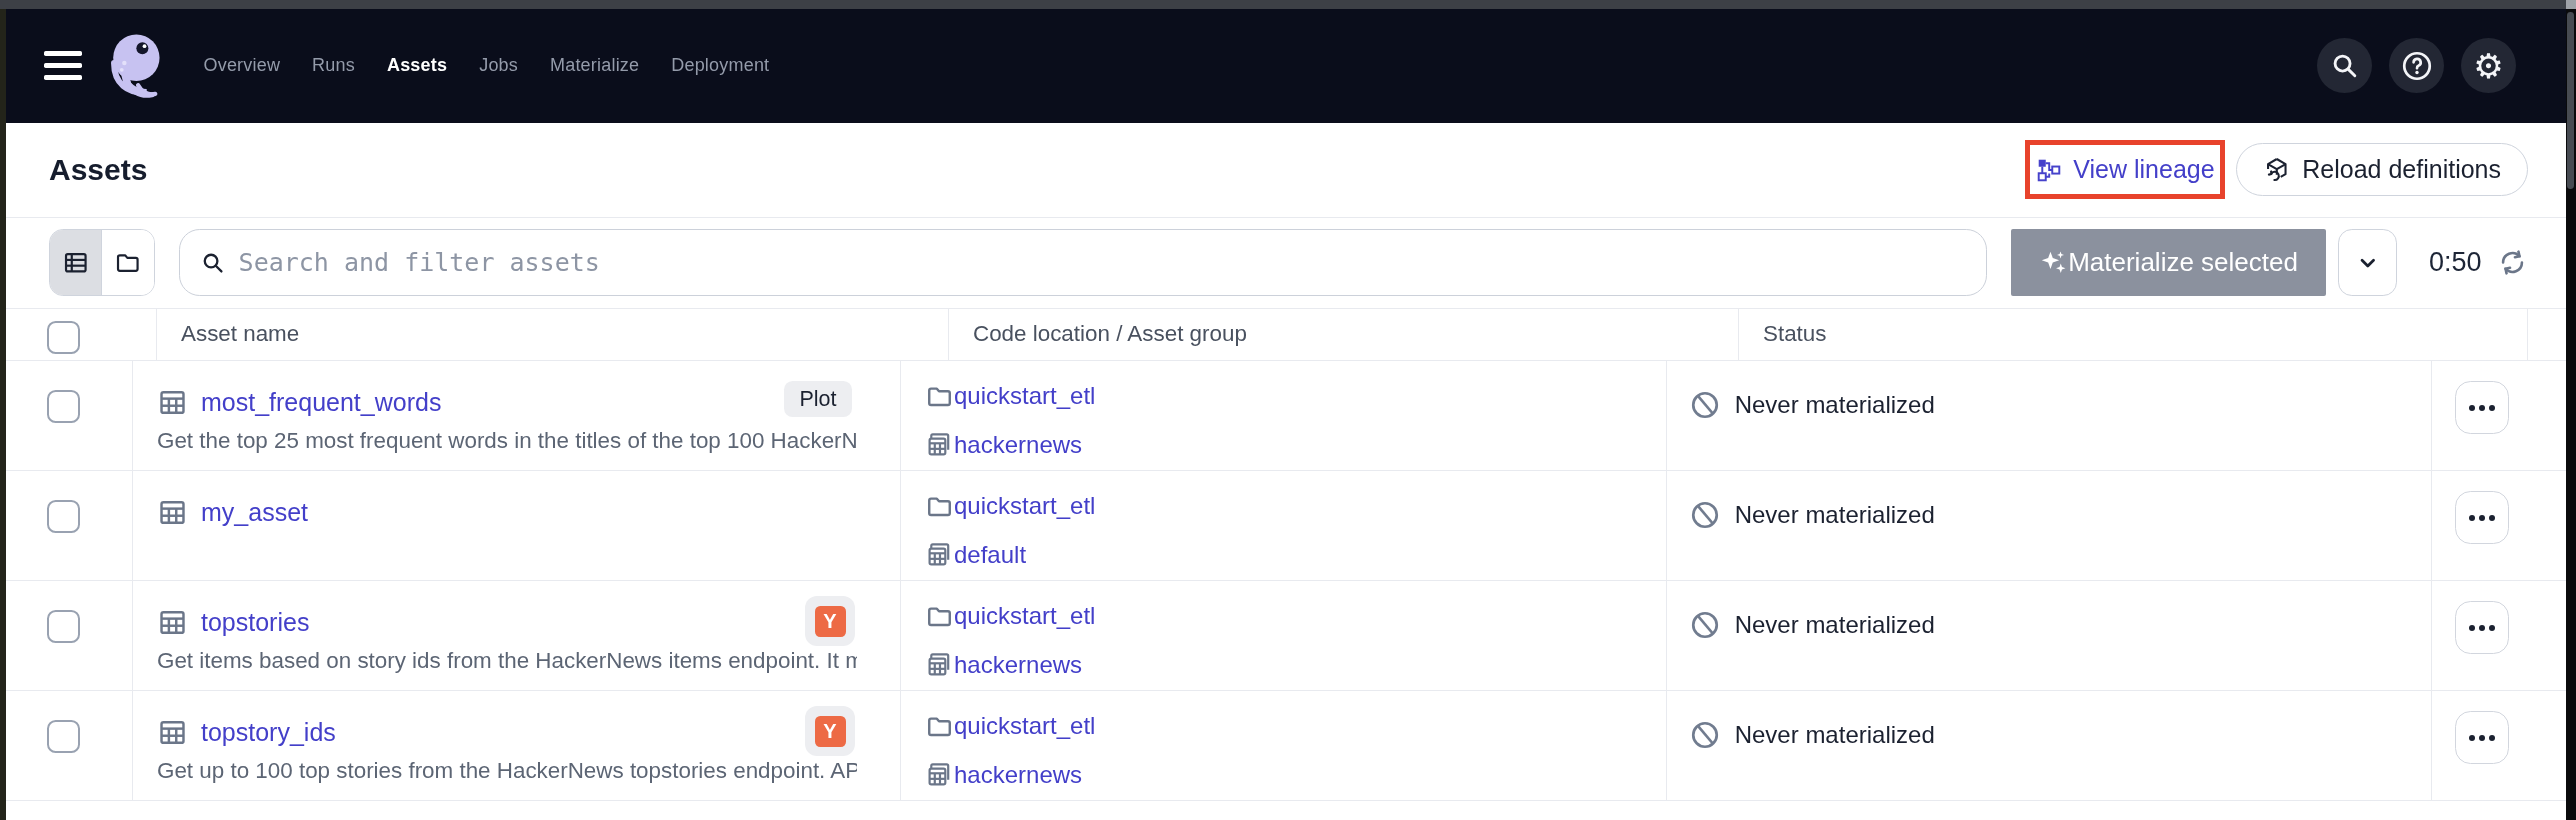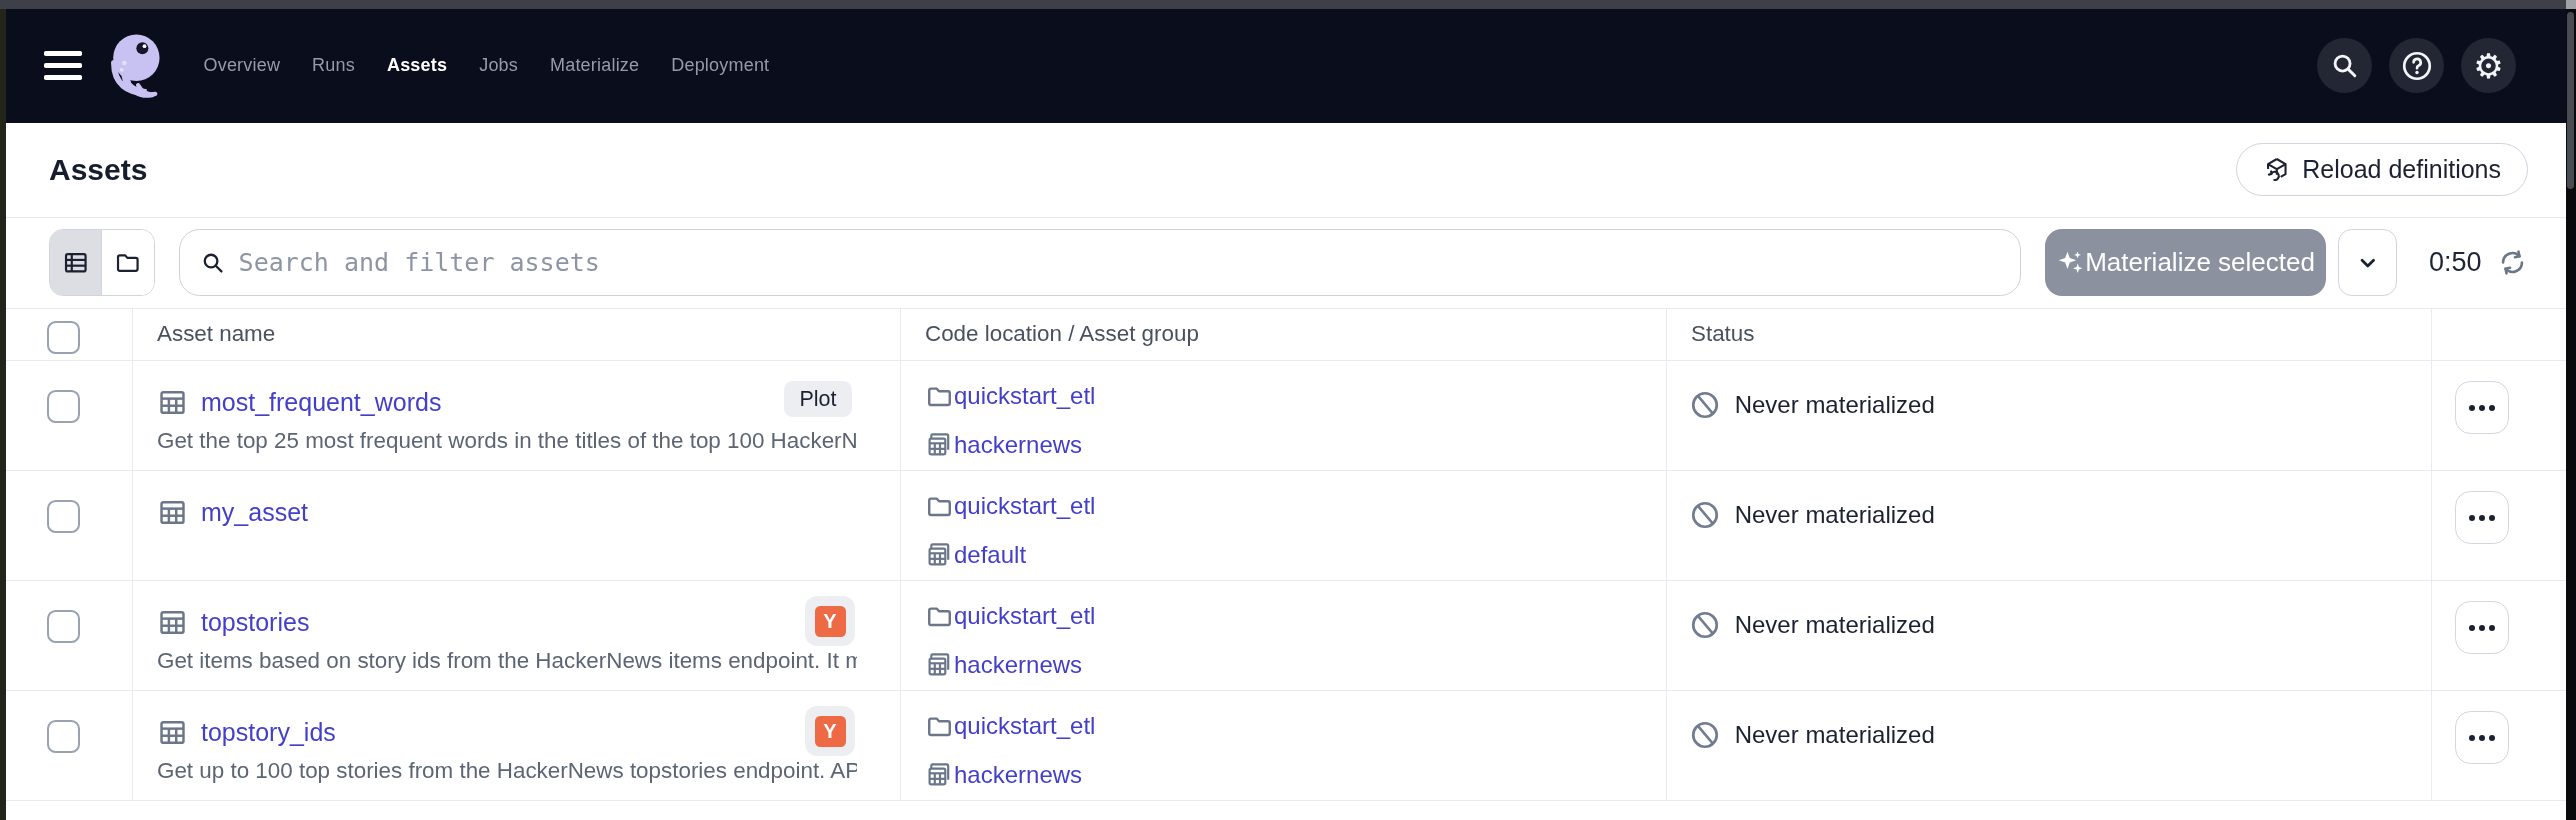--- a/index.html
+++ b/index.html
@@ -40,30 +40,30 @@
     display:flex; align-items:center; gap:12px; font-size:25px; color:#1b2130; cursor:pointer; font-family:inherit; }
 
   
   .toolbar { height:90px; display:flex; align-items:center; padding:0 38px 0 43px; flex:none; }
   .segmented { display:flex; height:67px; border:1.7px solid var(--border,#cfd4dd); border-radius:13.8px; overflow:hidden; flex:none; }
   .seg-btn { width:52px; display:flex; align-items:center; justify-content:center; background:#fff; cursor:pointer; }
   .seg-btn.active { background:#dcdee3; border-right:1.7px solid var(--border,#cfd4dd); }
   .search-box { flex:1; height:67px; margin-left:24px; border:1.7px solid #ccd1da; border-radius:20.7px; display:flex; align-items:center; padding:0 19px; background:#fff; }
   .search-box input { border:none; outline:none; flex:1; margin-left:12px; font-family:"DejaVu Sans Mono", monospace; font-size:25px; color:#1b2130; background:transparent; }
   .search-box input::placeholder { color:#8d95a4; }
-  .btn-materialize { height:67px; margin-left:24px; padding:0 11px; border:none; border-radius:17px; background:var(--mat,#8b919e); color:#fff;
+  .btn-materialize { height:67px; margin-left:24px; padding:0 28px; border:none; border-radius:2px; background:var(--mat,#8b919e); color:#fff;
     font-size:26px; display:flex; align-items:center; gap:0; cursor:pointer; font-family:inherit; flex:none; }
   .btn-caret { width:59px; height:67px; margin-left:12px; border:1.7px solid var(--border,#cfd4dd); border-radius:13.8px; background:#fff;
     display:flex; align-items:center; justify-content:center; cursor:pointer; flex:none; }
   .timer { margin-left:32px; font-size:27px; color:#1d2536; flex:none; }
   .refresh { margin-left:15.5px; flex:none; cursor:pointer; display:flex; }
 
   
   .grid-row { display:grid; grid-template-columns:126px 768px 766px 765px 1fr; }
-  .thead { border-top:1.7px solid var(--divider,#e8eaef); border-bottom:1.7px solid var(--divider,#e8eaef); height:53px; align-items:center; flex:none; }
+  .thead { border-top:1.7px solid var(--divider,#e8eaef); border-bottom:1.7px solid var(--divider,#e8eaef); height:53px; align-items:center; flex:none;gap:24px; }
   .th { font-size:22.4px; color:#49515f; padding-left:24px; }
   .cell-border { border-left:1.7px solid var(--divider,#e8eaef); height:100%; display:flex; align-items:center; }
   .trow { height:110px; border-bottom:1.7px solid var(--divider,#e8eaef); flex:none; }
   .cell { height:100%; }
   .c-b { border-left:1.7px solid var(--divider,#e8eaef); }
   .c-check { padding:29px 0 0 41px; }
   .checkbox { display:inline-block; width:33px; height:33px; border:2.6px solid #99a2b1; border-radius:8.6px; background:#fff; cursor:pointer; }
   .thead .c-check { padding-top:9.5px; }
   .c-asset { position:relative; padding:26px 43px 0 24px; }
   .name-line { display:flex; align-items:center; gap:13px; }
@@ -138,20 +138,29 @@
       </div>
       <div class="icon-circle">
         <span class="gear-glyph">⚙</span>
       </div>
     </div>
   </div>
 
   <div class="page-header">
     <span class="page-title">Assets</span>
     <div class="spacer"></div>
+    <div class="hl-box">
+      <svg width="26" height="26" viewBox="0 0 24 24" fill="none" stroke="#4642cb" stroke-width="1.8">
+        <rect x="2.5" y="2.5" width="6.5" height="6.5" fill="#4642cb" stroke="none"></rect>
+        <rect x="2.5" y="15" width="6.5" height="6.5"></rect>
+        <rect x="15" y="8.8" width="6.5" height="6.5"></rect>
+        <path d="M5.8 9 v6 M9 5.8 h3.2 v6.2 h2.8 M9 18.2 h3.2 v-3"></path>
+      </svg>
+      <span class="view-lineage-label">View lineage</span>
+    </div>
     <button class="btn-reload">
       <svg width="27.6" height="27.6" viewBox="0 0 24 24" fill="none" stroke="#1b2130" stroke-width="1.8" stroke-linejoin="round">
         <path d="M12 2.6 l7.6 4.4 v8.8 l-4.2 2.4"></path>
         <path d="M12 2.6 L4.4 7 v4.4"></path>
         <path d="M4.7 7.2 L12 11.4 l7.3-4.2 M12 11.4 V16.2"></path>
         <path d="M9.9 20.9 a3.6 3.6 0 1 0 -2.5-5.9" stroke-linecap="round"></path>
         <path d="M7 13.4 l.4 2.3 -2.3.5" stroke-linecap="round"></path>
       </svg>
       <span>Reload definitions</span>
     </button>

